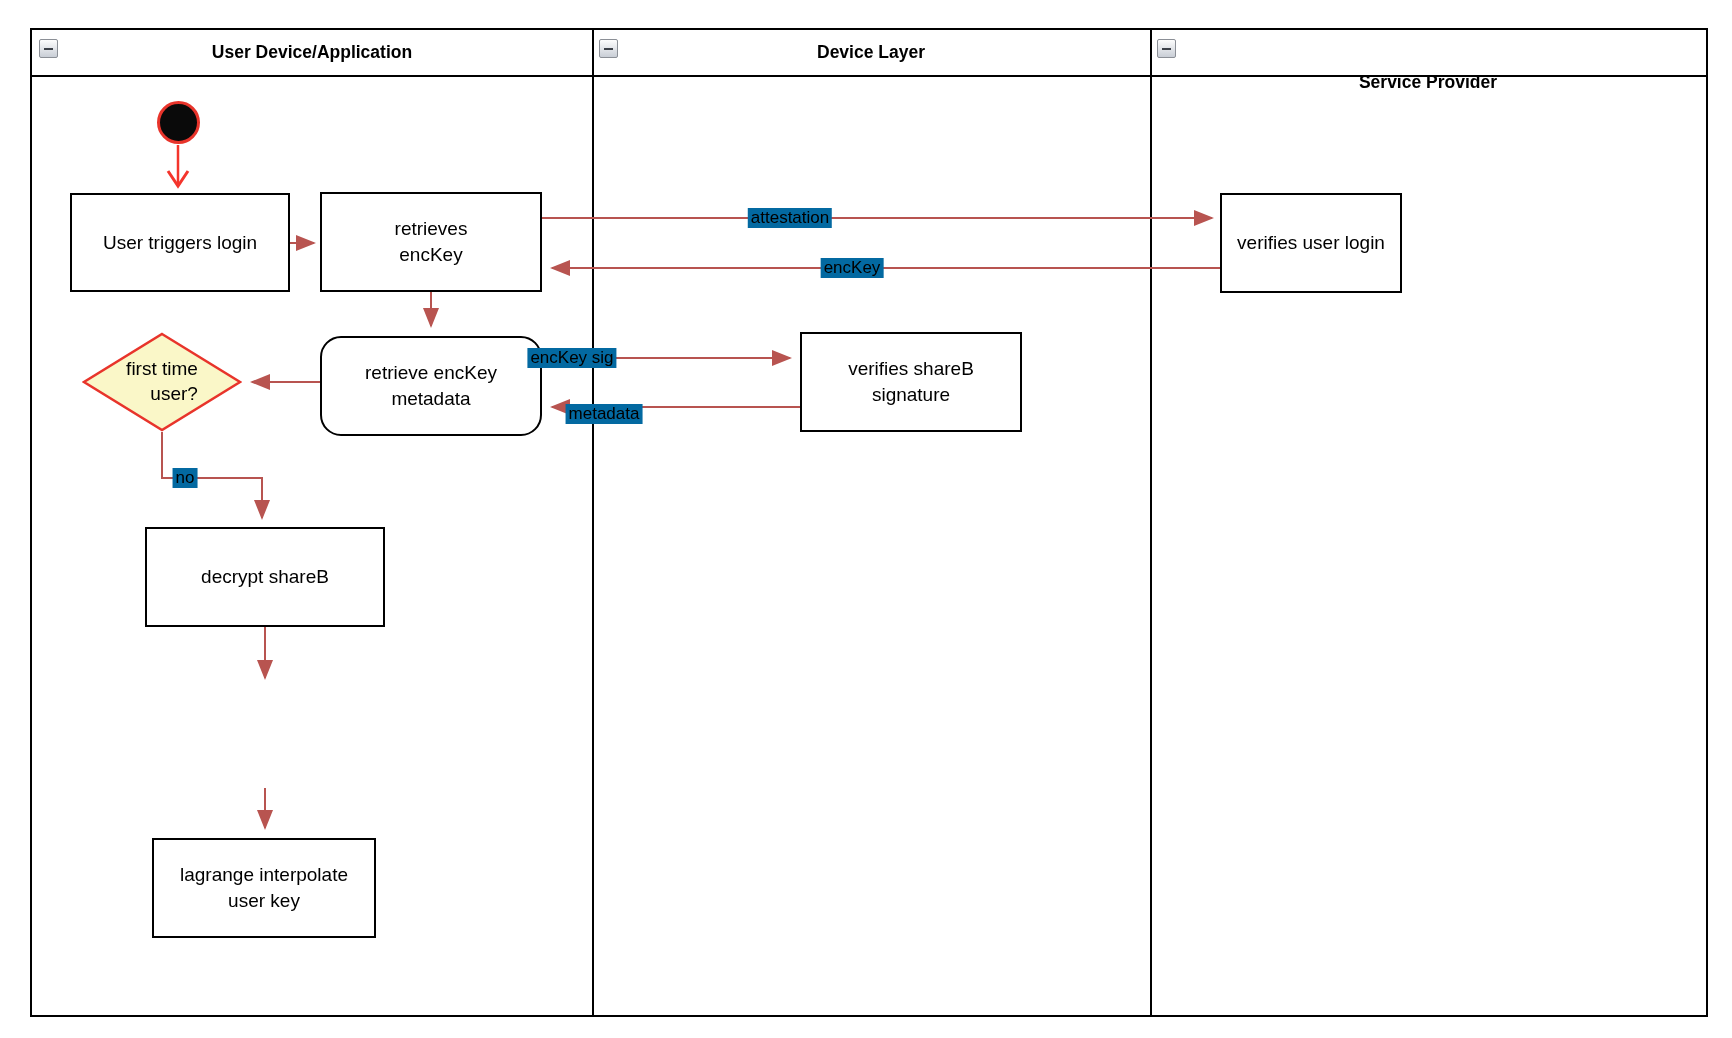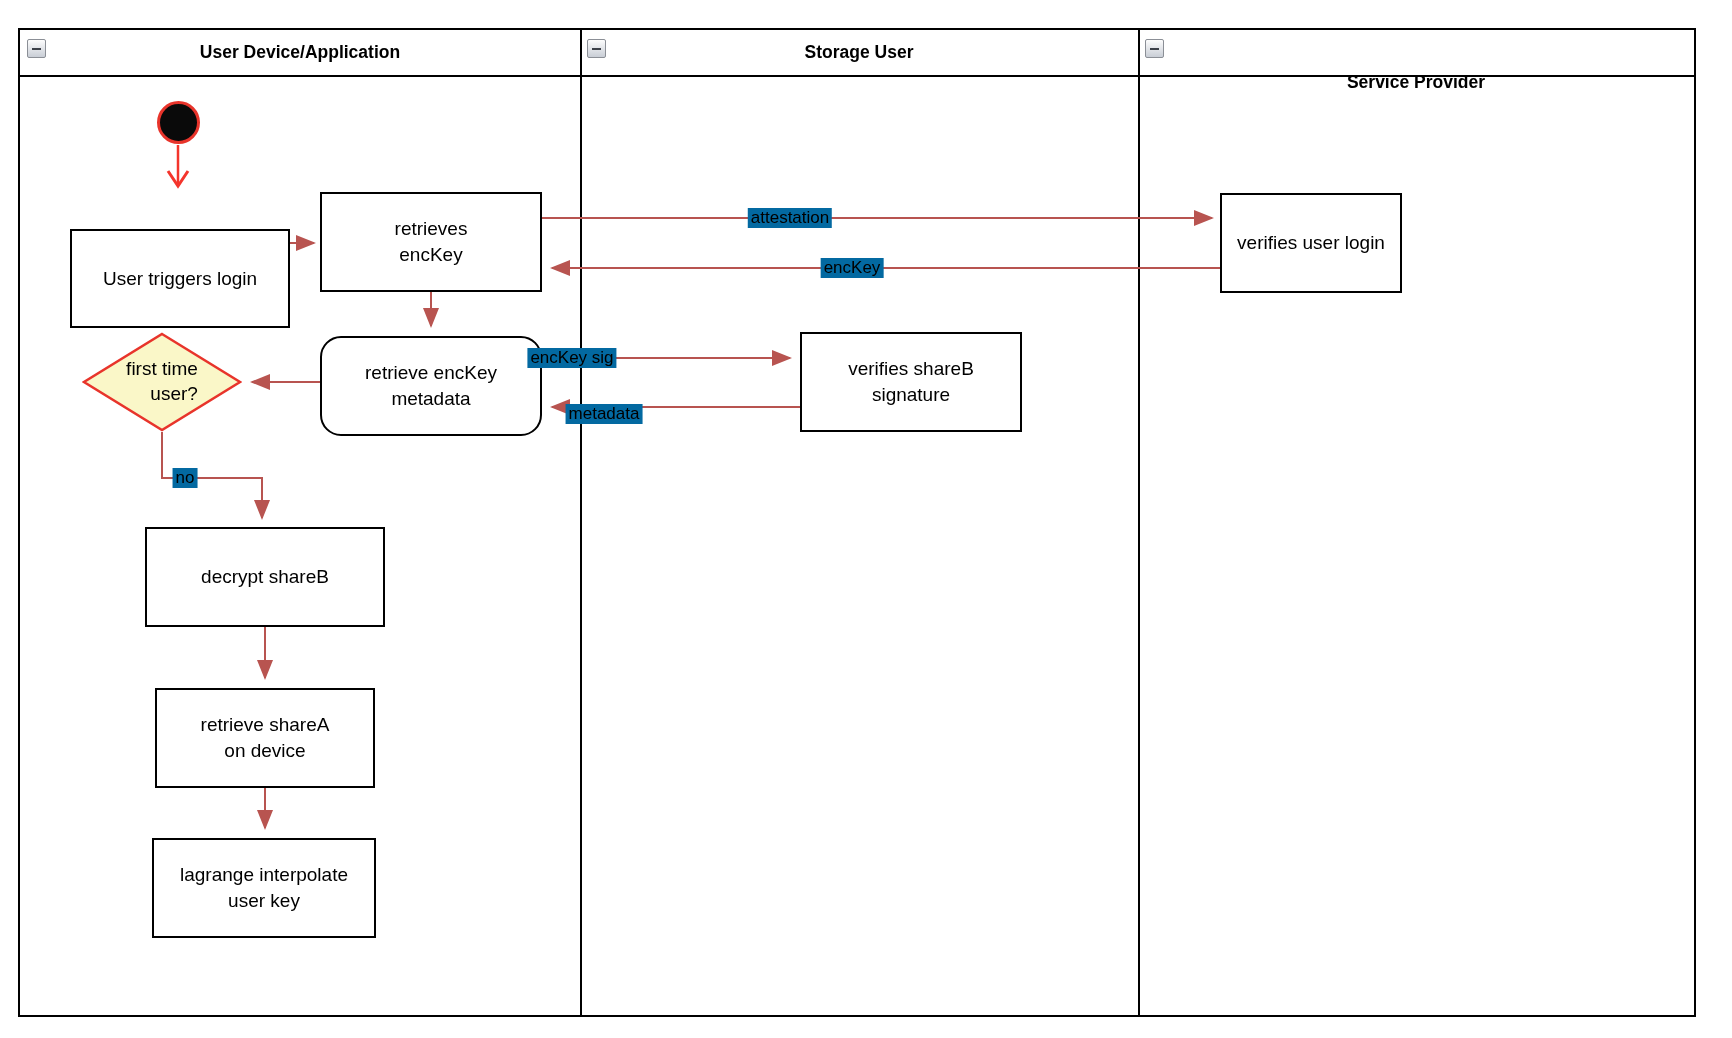--- a/index.html
+++ b/index.html
@@ -1,20 +1,20 @@
 <!DOCTYPE html>
 <html><head>
 <meta charset="utf-8">
 <style>
   html,body{margin:0;padding:0;background:#ffffff;}
   body{font-family:"Liberation Sans", sans-serif; color:#000;}
   .canvas{position:relative;width:1732px;height:1038px;background:#fff;overflow:hidden;}
 
   
-  .pool{position:absolute;left:18px;top:28px;width:1674px;height:985px;border:2px solid #000;}
+  .pool{position:absolute;left:30px;top:28px;width:1674px;height:985px;border:2px solid #000;}
   .lane-border{position:absolute;top:0;bottom:0;width:2px;background:#000;}
   .header-line{position:absolute;top:45px;left:0;right:0;height:2px;background:#000;}
   .lane-header{position:absolute;top:0;height:45px;display:flex;align-items:center;justify-content:center;font-weight:bold;font-size:17.5px;}
   .collapse-btn{position:absolute;width:17px;height:17px;top:9px;border:1px solid #8b8f96;border-radius:2px;
     background:linear-gradient(#fdfdfd,#c9ced6);display:flex;align-items:center;justify-content:center;cursor:pointer;}
   .collapse-btn .bar{width:9px;height:2px;background:#3c4048;}
 
   
   .activity{position:absolute;background:#fff;border:2px solid #000;display:flex;align-items:center;justify-content:center;
     text-align:center;font-size:19px;line-height:1.35;white-space:pre-line;z-index:3;}
@@ -31,21 +31,21 @@
 <body>
 
 <div class="canvas">
 
   <div class="pool">
     <div class="lane-border" style="left:560px;"></div>
     <div class="lane-border" style="left:1118px;"></div>
     <div class="header-line"></div>
 
     <div class="lane-header" style="left:0;width:560px;">User Device/Application</div>
-    <div class="lane-header" style="left:560px;width:558px;">Storage User</div>
+    <div class="lane-header" style="left:560px;width:558px;">Device Layer</div>
     <div class="lane-header" style="left:1118px;width:556px;margin-top:30px;">Service Provider</div>
 
     <div class="collapse-btn" style="left:7px;">
         <span class="bar"></span>
       </div>
     <div class="collapse-btn" style="left:567px;">
         <span class="bar"></span>
       </div>
     <div class="collapse-btn" style="left:1125px;">
         <span class="bar"></span>
@@ -76,21 +76,21 @@
   </svg>
 
   <span class="edge-label" style="left:790px;top:218px;">attestation</span>
   <span class="edge-label" style="left:852px;top:268px;">encKey</span>
   <span class="edge-label" style="left:572px;top:358px;">encKey sig</span>
   <span class="edge-label" style="left:604px;top:414px;">metadata</span>
   <span class="edge-label" style="left:185px;top:478px;">no</span>
 
   <div class="start-node" style="left:157px;top:101px;"></div>
 
-  <div class="activity" style="left:70px;top:193px;width:216px;height:95px;margin-top:36px;">
+  <div class="activity" style="left:70px;top:193px;width:216px;height:95px;">
     <span>User triggers login</span>
   </div>
 
   <div class="activity" style="left:320px;top:192px;width:218px;height:96px;">
     <span>retrieves
 encKey</span>
   </div>
 
   <div class="activity" style="left:320px;top:336px;width:218px;height:96px;border-radius:21px;">
     <span>retrieve encKey
@@ -102,24 +102,20 @@
       <polygon points="80,2 158,50 80,98 2,50" fill="#FAF7C8" stroke="#E8342B" stroke-width="2.5"></polygon>
     </svg>
     <span class="dlabel">first time
 user?</span>
   </div>
 
   <div class="activity" style="left:145px;top:527px;width:236px;height:96px;">
     <span>decrypt shareB</span>
   </div>
 
-  <div class="activity" style="left:155px;top:688px;width:216px;height:96px;">
-    <span>retrieve shareA
-on device</span>
-  </div>
 
   <div class="activity" style="left:152px;top:838px;width:220px;height:96px;">
     <span>lagrange interpolate
 user key</span>
   </div>
 
   <div class="activity" style="left:800px;top:332px;width:218px;height:96px;">
     <span>verifies shareB
 signature</span>
   </div>

